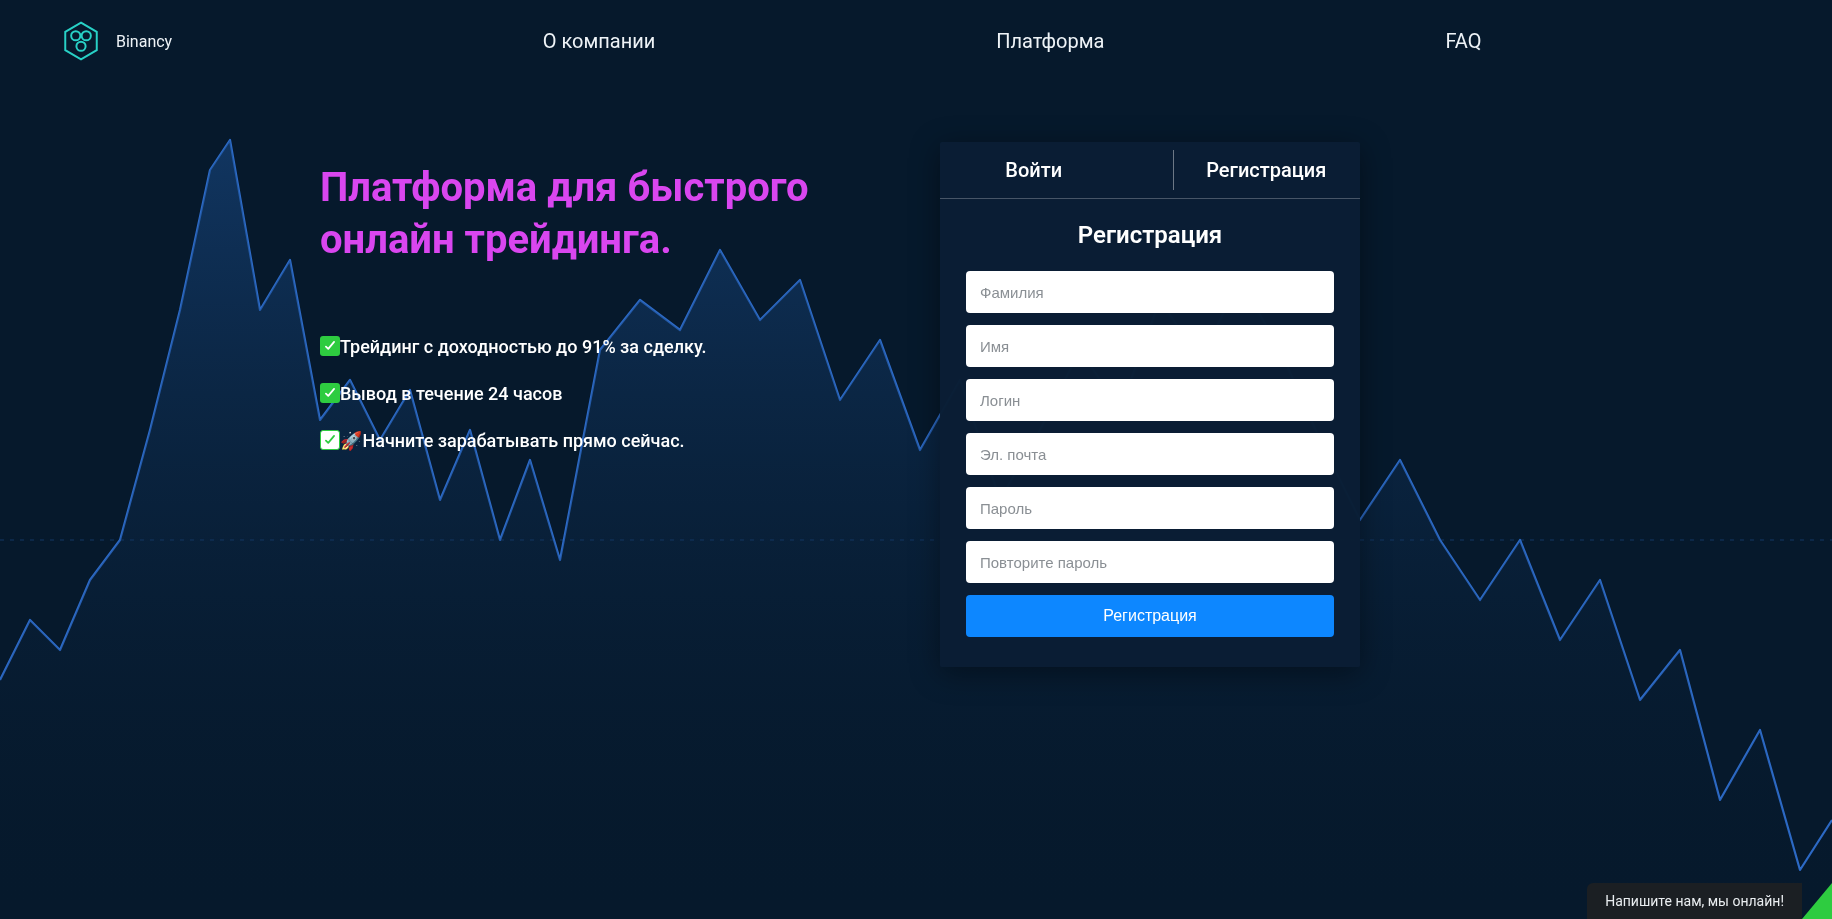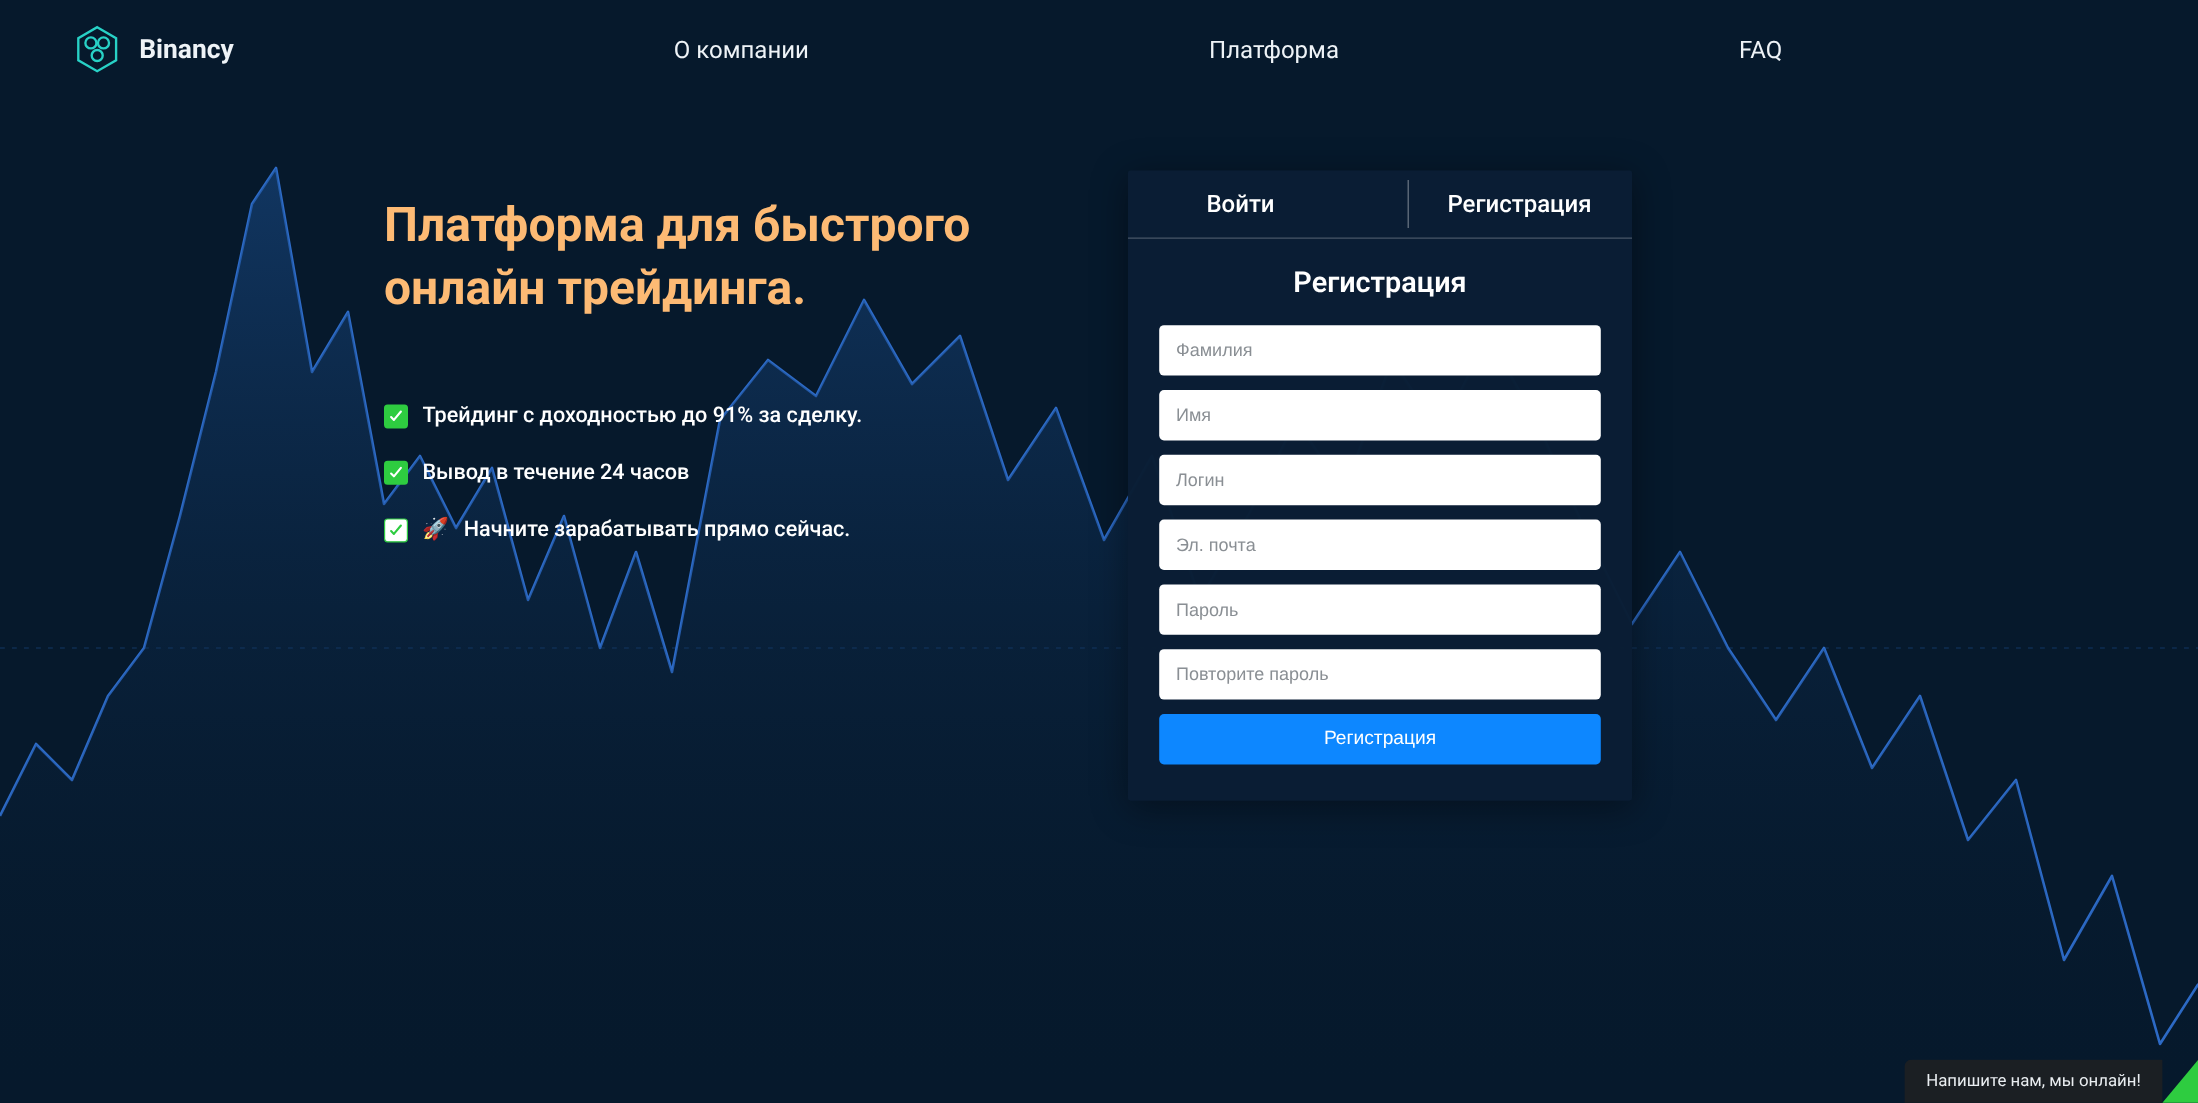--- a/index.html
+++ b/index.html
@@ -29,21 +29,21 @@
   align-items: center;
   padding: 20px 60px 10px 60px;
 }
 .logo {
   display: flex;
   align-items: center;
   gap: 14px;
   cursor: pointer;
 }
 .logo-icon { width: 42px; height: 42px; }
-.logo-text { font-size: 22px; font-weight: 700; color: #eef3f7; }
+.logo-text { font-size: 16px; font-weight: 400; color: #eef3f7; }
 .nav {
   flex: 1;
   display: flex;
   justify-content: space-around;
   padding: 0 120px 0 200px;
 }
 .nav a {
   color: #eef3f7;
   text-decoration: none;
   font-size: 20px;
@@ -60,32 +60,31 @@
   gap: 100px;
 }
 .hero-left {
   flex: 0 0 520px;
   padding-top: 20px;
 }
 .hero-title {
   font-size: 40px;
   font-weight: 700;
   line-height: 1.3;
-  color: #fdba74;
+  color: #d946ef;
   margin-bottom: 70px;
 }
 .features {
   display: flex;
   flex-direction: column;
   gap: 26px;
 }
 .feature {
   display: flex;
-  align-items: flex-end;
-  gap: 12px;
+  align-items: flex-start;
   font-size: 18px;
   font-weight: 500;
 }
 .checkbox {
   width: 20px;
   height: 20px;
   background: #2ecc40;
   border-radius: 3px;
   display: flex;
   align-items: center;

